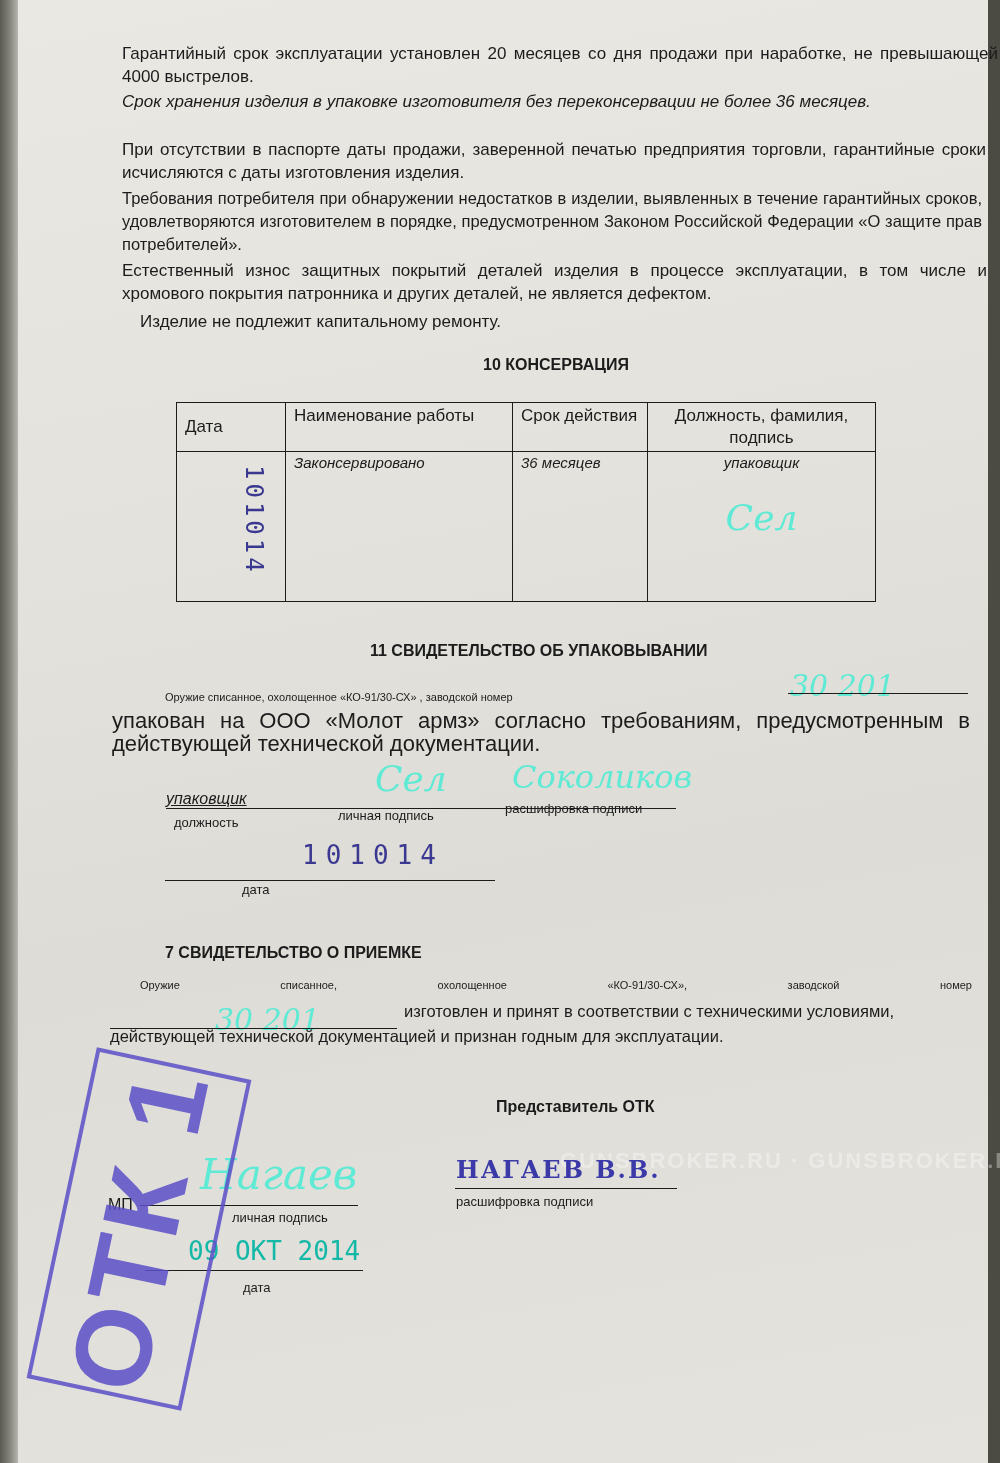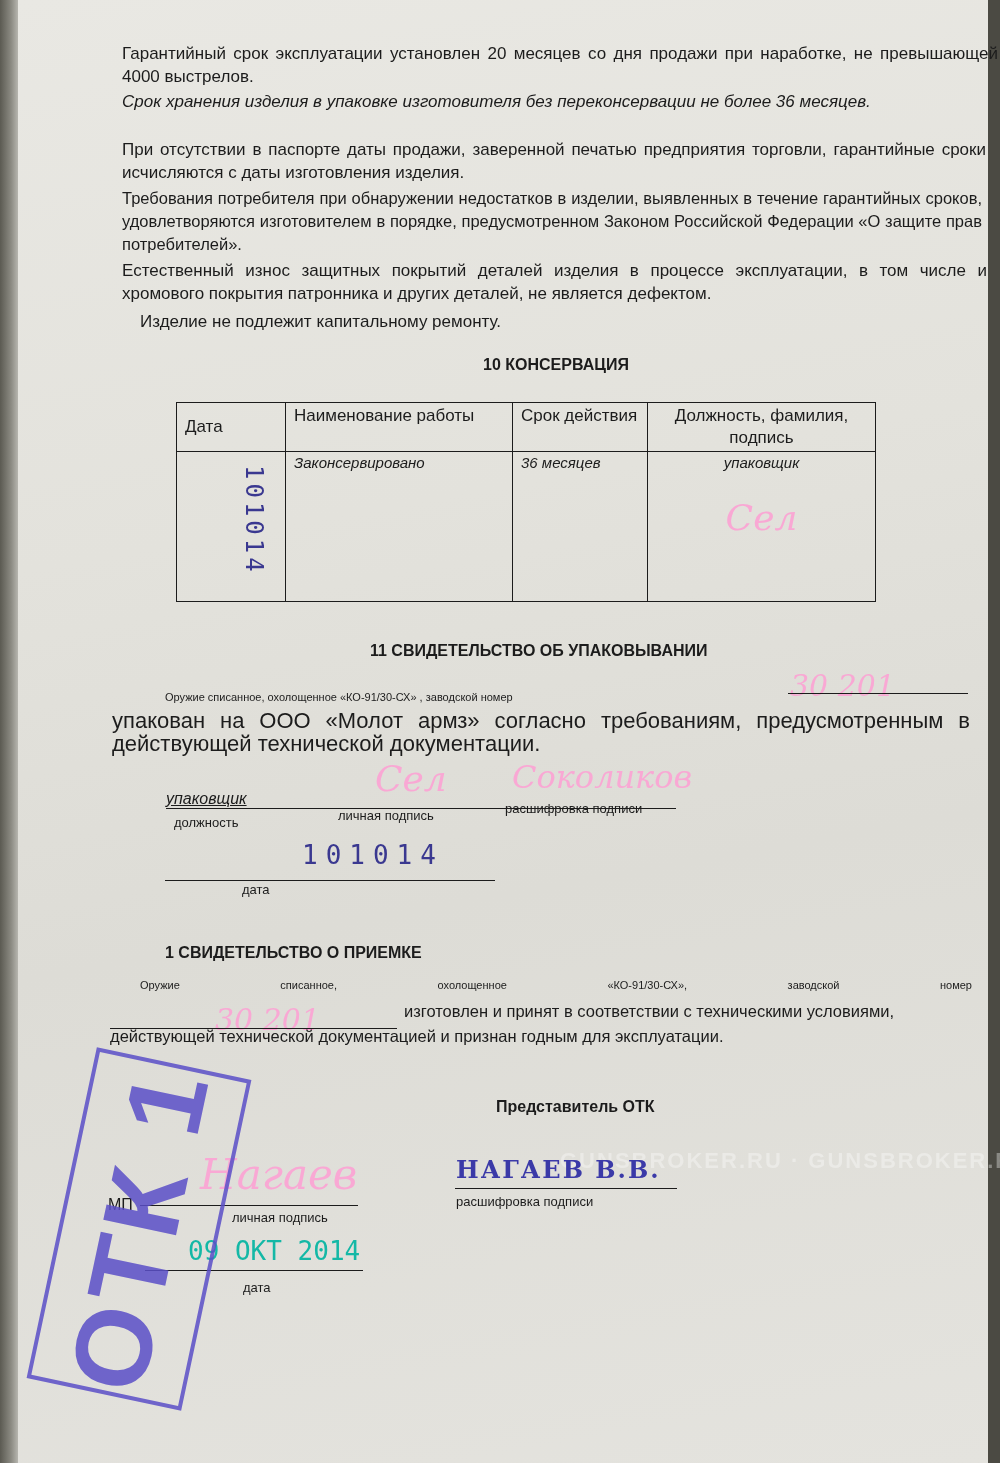--- a/index.html
+++ b/index.html
@@ -31,21 +31,21 @@
   table.cons {
     position: absolute; left: 176px; top: 402px; width: 700px;
     border-collapse: collapse; font-size: 17px;
   }
   table.cons th, table.cons td {
     border: 1.5px solid #1c1c1c; vertical-align: top; padding: 2px 8px;
     font-weight: normal; text-align: left;
   }
   table.cons th { height: 44px; line-height: 22px; }
   table.cons td { height: 145px; font-style: italic; font-size: 15px; }
-  .hand { font-family: "DejaVu Serif", serif; font-style: italic; color: #f9a8d4; }
+  .hand { font-family: "DejaVu Serif", serif; font-style: italic; color: #5eead4; }
   .stamp-num { font-family: "DejaVu Sans Mono", monospace; color: #3a3890; letter-spacing: 8px; }
   .line { position: absolute; border-top: 1.5px solid #1c1c1c; }
   .small { position: absolute; font-size: 13px; }
   .otk-stamp {
     position: absolute; left: 60px; top: 1060px; width: 150px; height: 330px;
     border: 4px solid #5b4fc8; transform: rotate(12deg);
     color: #5b4fc8; font-weight: bold; font-size: 108px;
     display: flex; align-items: center; justify-content: center;
     opacity: 0.85;
   }
@@ -104,21 +104,21 @@
 <div class="hand" style="position:absolute;left:512px;top:758px;font-size:32px;">Соколиков</div>
 <div class="line" style="left:166px;top:808px;width:510px;"></div>
 <div class="small" style="left:174px;top:815px;">должность</div>
 <div class="small" style="left:338px;top:808px;">личная подпись</div>
 <div class="small" style="left:505px;top:801px;">расшифровка подписи</div>
 
 <div class="stamp-num" style="position:absolute;left:302px;top:840px;font-size:26px;">101014</div>
 <div class="line" style="left:165px;top:880px;width:330px;"></div>
 <div class="small" style="left:242px;top:882px;">дата</div>
 
-<div class="heading" style="left:165px;top:944px;">1 СВИДЕТЕЛЬСТВО О ПРИЕМКЕ</div>
+<div class="heading" style="left:165px;top:944px;">7 СВИДЕТЕЛЬСТВО О ПРИЕМКЕ</div>
 <div class="para" style="left:140px;top:966px;width:832px;text-align:justify;text-align-last:justify;font-size:11px;line-height:38px;">Оружие списанное, охолощенное «КО-91/30-СХ», заводской номер</div>
 <div class="hand" style="position:absolute;left:215px;top:1002px;font-size:30px;">30 201</div>
 <div class="line" style="left:110px;top:1028px;width:287px;"></div>
 <div class="para" style="left:404px;top:1000px;width:580px;font-size:16.5px;">изготовлен и принят в соответствии с техническими условиями,</div>
 <div class="para" style="left:110px;top:1025px;width:740px;font-size:16.5px;">действующей технической документацией и признан годным для эксплуатации.</div>
 
 <div style="position:absolute;left:496px;top:1098px;font-size:16px;font-weight:bold;">Представитель ОТК</div>
 
 <div style="position:absolute;left:108px;top:1196px;font-size:16px;">МП</div>
 <div class="hand" style="position:absolute;left:200px;top:1150px;font-size:42px;">Нагаев</div>

